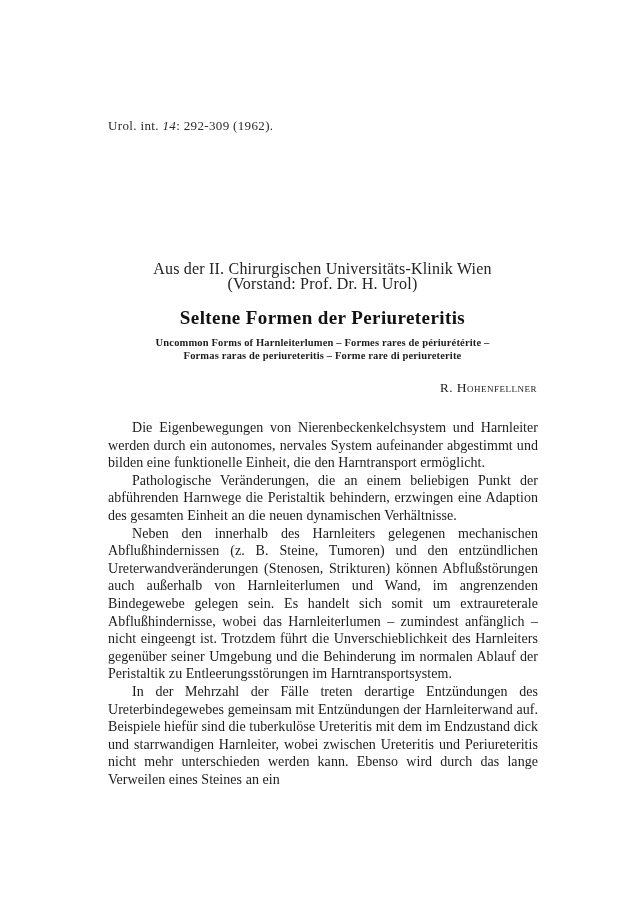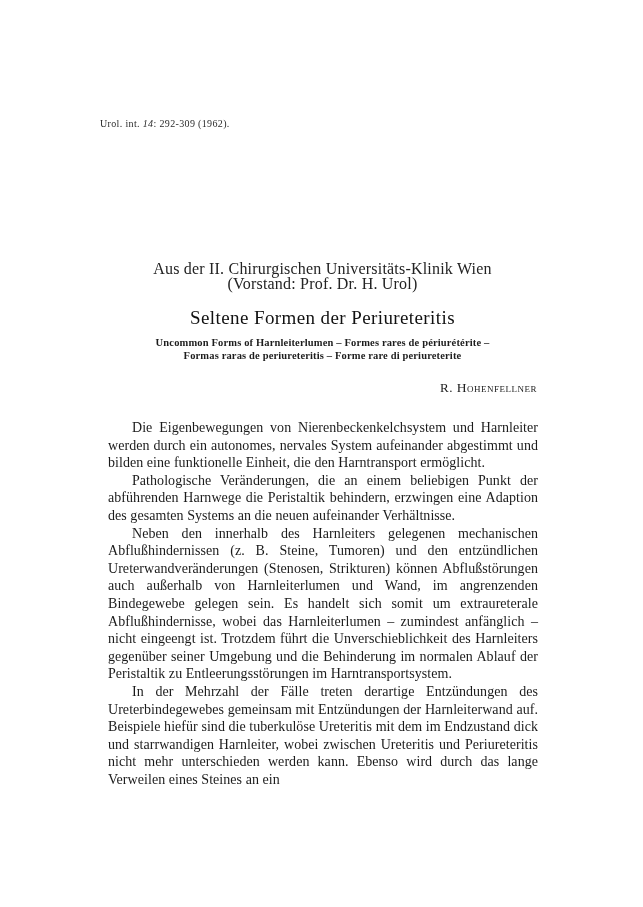--- a/index.html
+++ b/index.html
@@ -14,23 +14,23 @@
     background: #ffffff;
     overflow: hidden;
     font-family: "Liberation Serif", "DejaVu Serif", serif;
     color: #1a1a1a;
     -webkit-font-smoothing: antialiased;
   }
 
   
   .journal-line {
     position: absolute;
-    left: 100px;
+    left: 108px;
     top: 118px;
-    font-size: 10px;
+    font-size: 13px;
     letter-spacing: 0.35px;
     color: #2b2b2b;
     white-space: nowrap;
   }
   .journal-line .vol {
     font-style: italic;
   }
 
   
   .institution {
@@ -46,21 +46,21 @@
   }
 
   
   .article-title {
     position: absolute;
     left: 108px;
     top: 307px;
     width: 429px;
     text-align: center;
     font-size: 19px;
-    font-weight: normal;
+    font-weight: bold;
     letter-spacing: 0.4px;
     color: #111111;
   }
 
   
   .subtitles {
     position: absolute;
     left: 88px;
     top: 336px;
     width: 469px;
@@ -134,18 +134,18 @@
     <div>Formas raras de periureteritis – Forme rare di periureterite</div>
   </div>
 
   <div class="author">
     <span class="initial">R.</span>
     <span class="surname">Hohenfellner</span>
   </div>
 
   <div class="body-text">
     <p>Die Eigenbewegungen von Nierenbeckenkelchsystem und Harnleiter werden durch ein autonomes, nervales System aufeinander abgestimmt und bilden eine funktionelle Einheit, die den Harntransport ermöglicht.</p>
-    <p>Pathologische Veränderungen, die an einem beliebigen Punkt der abführenden Harnwege die Peristaltik behindern, erzwingen eine Adaption des gesamten Systems an die neuen aufeinander Verhältnisse.</p>
+    <p>Pathologische Veränderungen, die an einem beliebigen Punkt der abführenden Harnwege die Peristaltik behindern, erzwingen eine Adaption des gesamten Einheit an die neuen dynamischen Verhältnisse.</p>
     <p>Neben den innerhalb des Harnleiters gelegenen mechanischen Abflußhindernissen (z. B. Steine, Tumoren) und den entzündlichen Ureterwandveränderungen (Stenosen, Strikturen) können Abflußstörungen auch außerhalb von Harnleiterlumen und Wand, im angrenzenden Bindegewebe gelegen sein. Es handelt sich somit um extraureterale Abflußhindernisse, wobei das Harnleiterlumen – zumindest anfänglich – nicht eingeengt ist. Trotzdem führt die Unverschieblichkeit des Harnleiters gegenüber seiner Umgebung und die Behinderung im normalen Ablauf der Peristaltik zu Entleerungsstörungen im Harntransportsystem.</p>
     <p>In der Mehrzahl der Fälle treten derartige Entzündungen des Ureterbindegewebes gemeinsam mit Entzündungen der Harnleiterwand auf. Beispiele hiefür sind die tuberkulöse Ureteritis mit dem im Endzustand dick und starrwandigen Harnleiter, wobei zwischen Ureteritis und Periureteritis nicht mehr unterschieden werden kann. Ebenso wird durch das lange Verweilen eines Steines an ein</p>
   </div>
 
 </div>
 
 </body></html>

